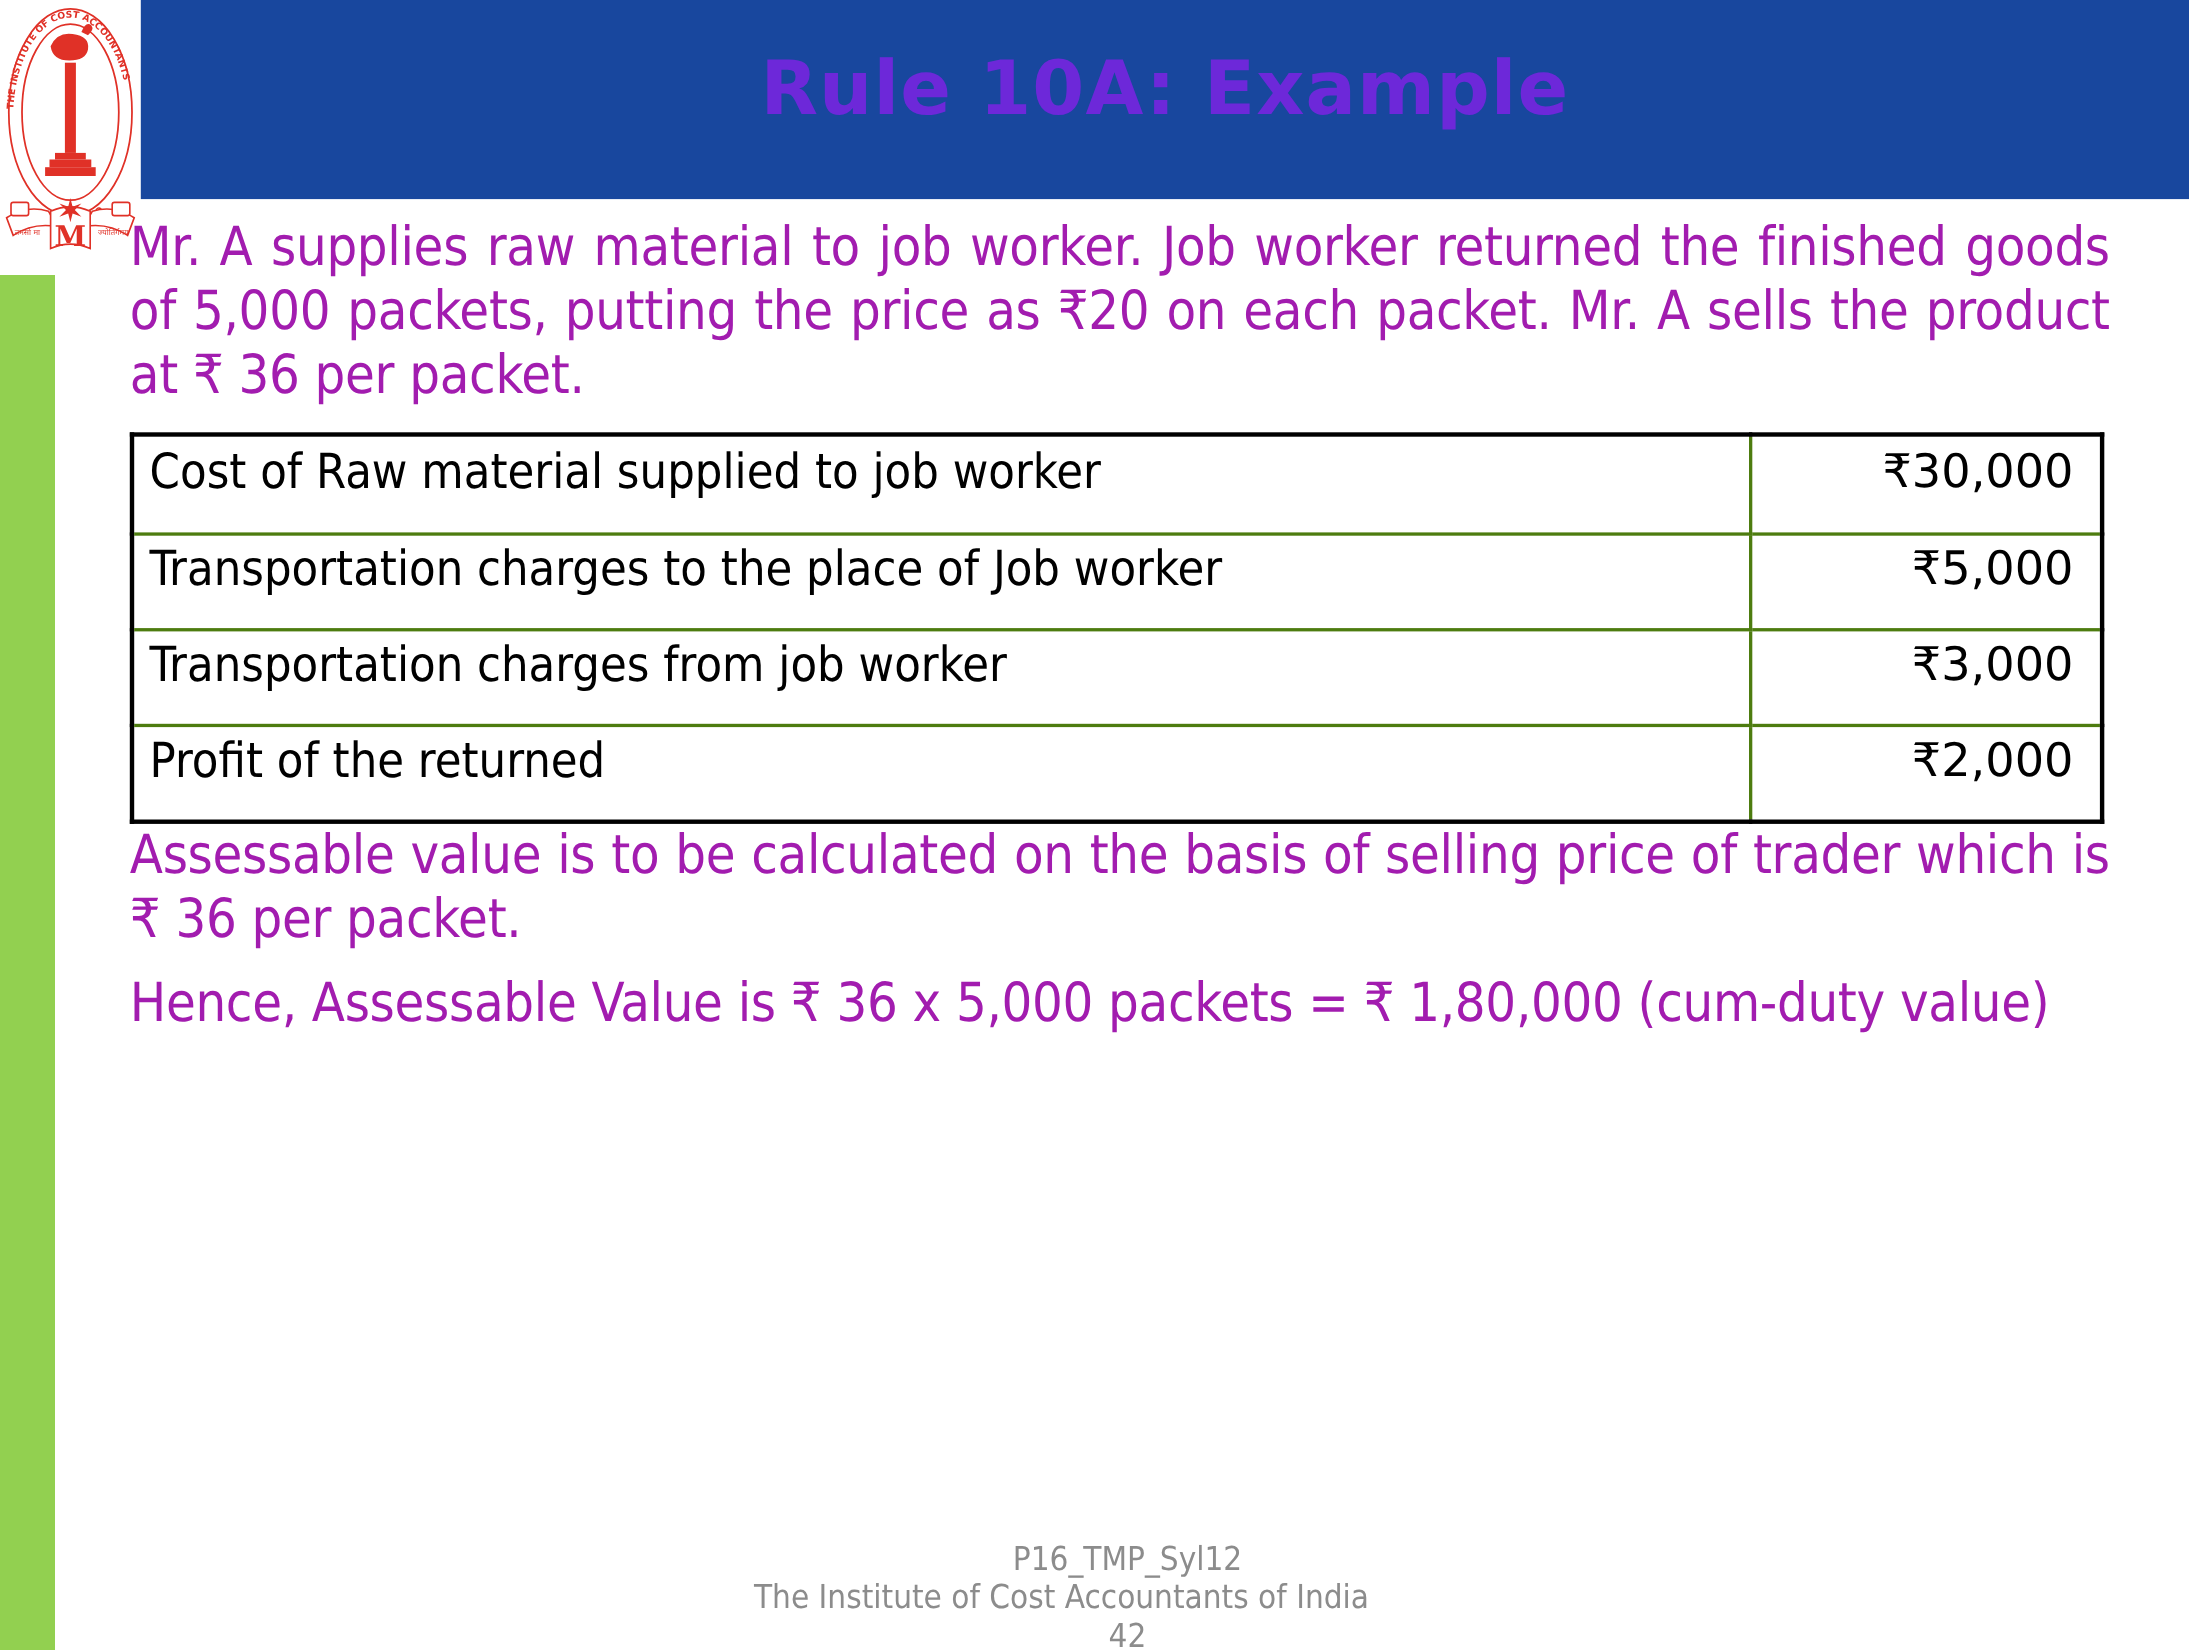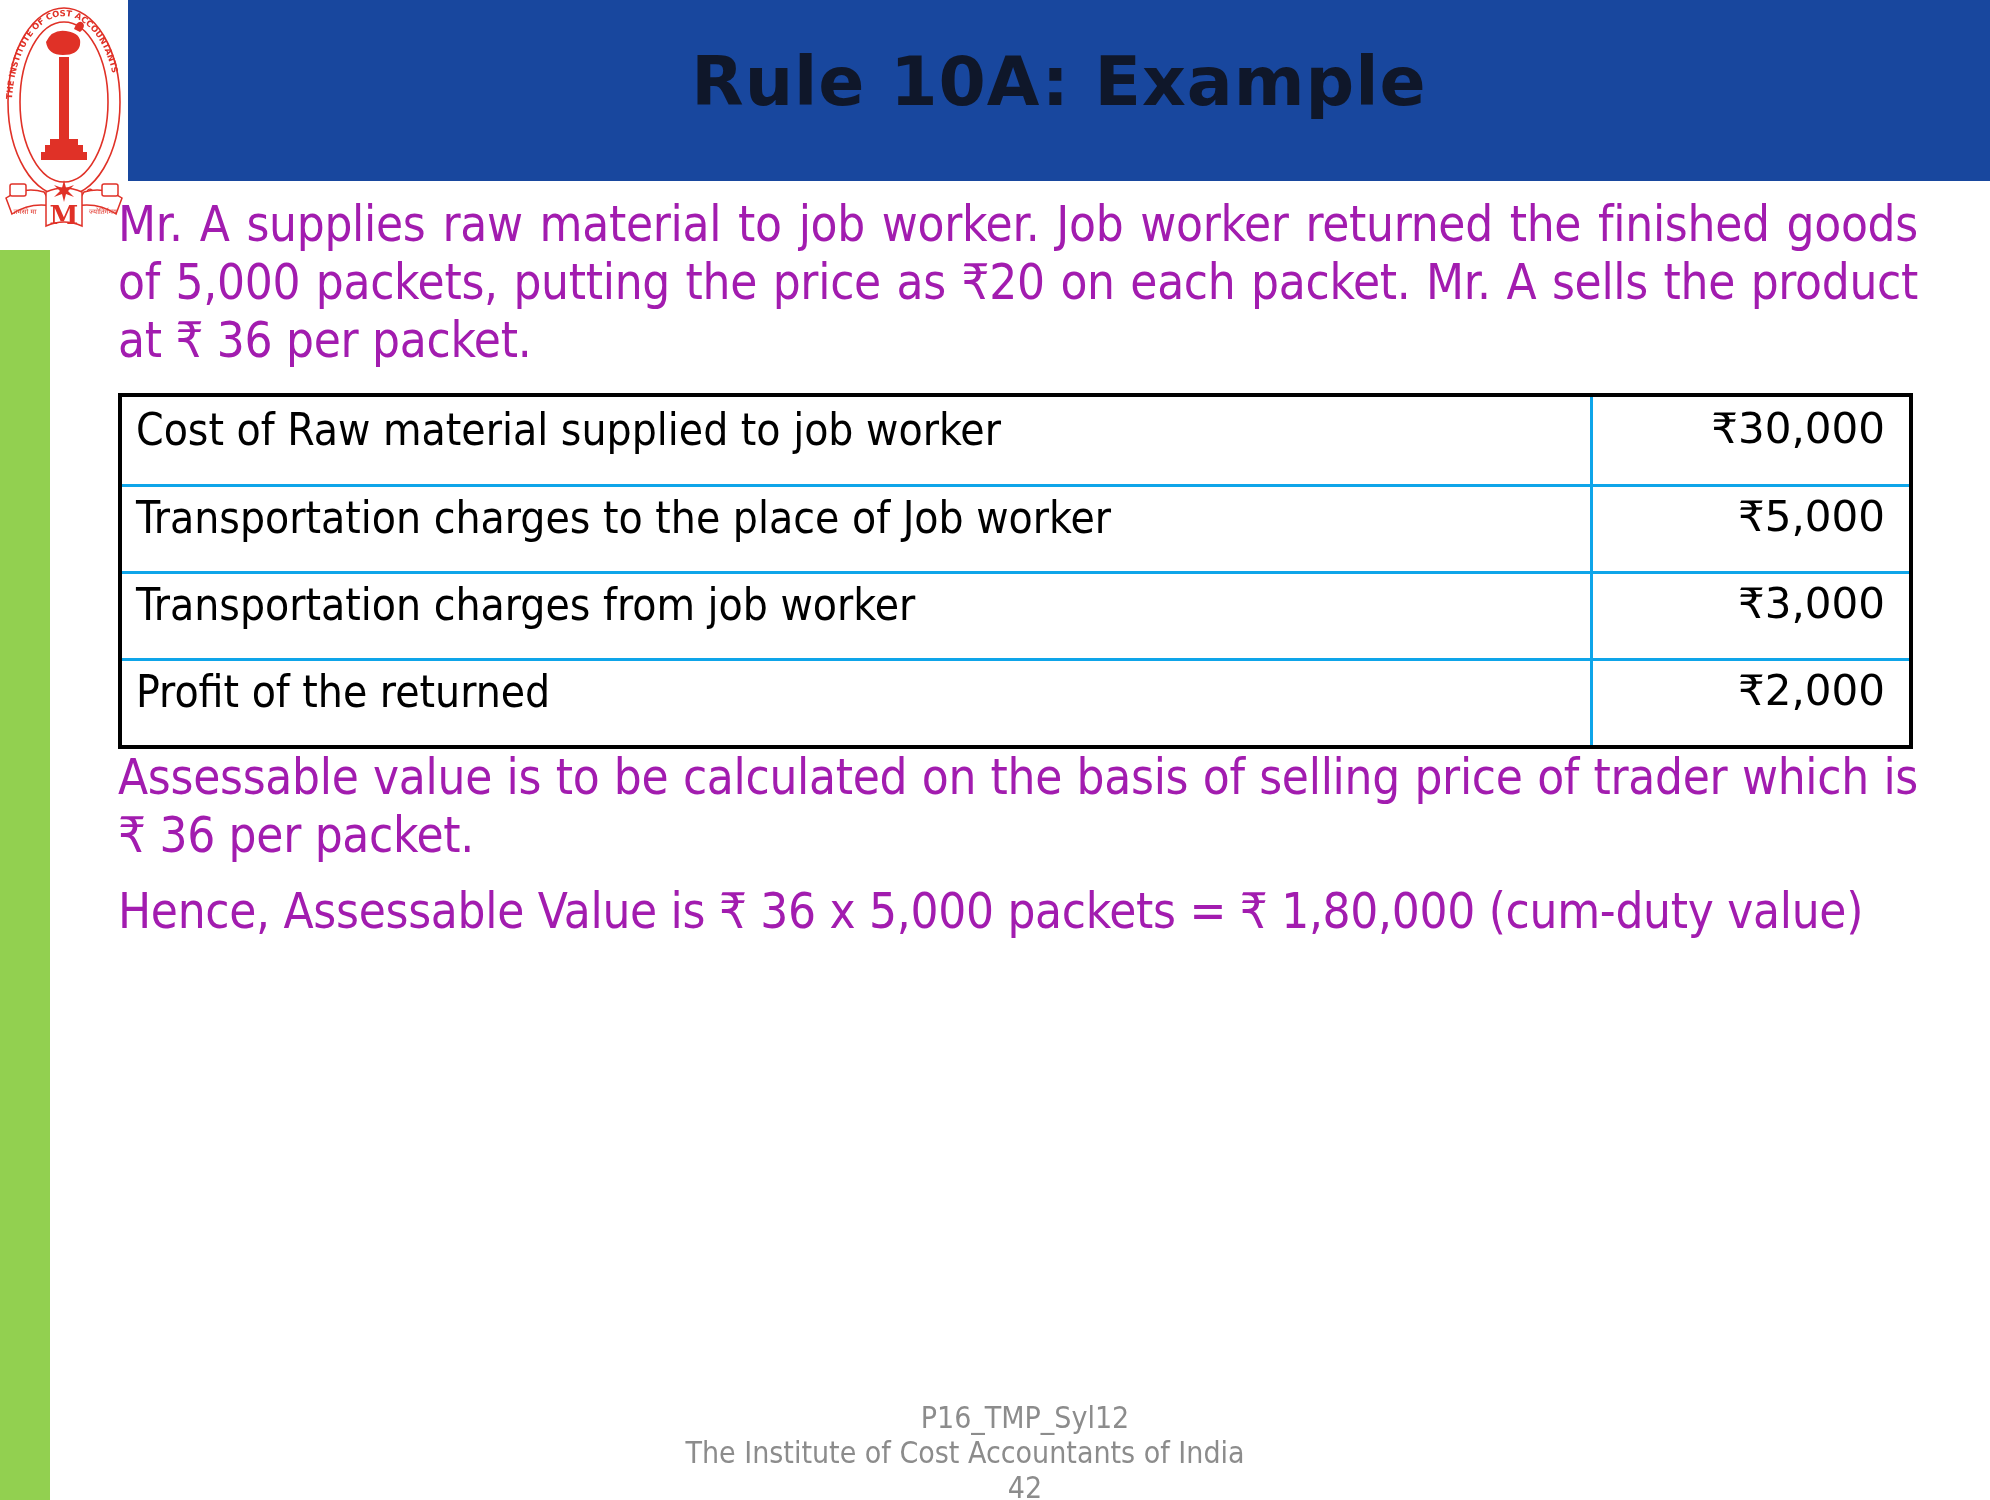--- a/index.html
+++ b/index.html
@@ -27,21 +27,21 @@
   }
   .header-title {
     position: absolute;
     left: 128px;
     top: 0;
     width: 1862px;
     height: 181px;
     display: flex;
     align-items: center;
     justify-content: center;
-    color: #0f172a;
+    color: #6d28d9;
     font-family: "DejaVu Sans", sans-serif;
     font-weight: bold;
     font-size: 68px;
     letter-spacing: 1px;
     text-align: center;
     padding-bottom: 18px;
     box-sizing: border-box;
   }
 
   
@@ -85,21 +85,21 @@
 
   
   .amt-table {
     margin-top: 24px;
     border-collapse: collapse;
     width: 1795px;
     table-layout: fixed;
     border: 4px solid #000;
   }
   .amt-table td {
-    border: 3px solid #0ea5e9;
+    border: 3px solid #4d7c0f;
     padding: 8px 14px 30px 14px;
     font-family: "DejaVu Sans Condensed", "DejaVu Sans", sans-serif;
     font-size: 44px;
     line-height: 1.05;
     color: #000;
     vertical-align: top;
   }
   .amt-table td.label { width: 1440px; }
   .amt-table td.amount {
     text-align: right;

